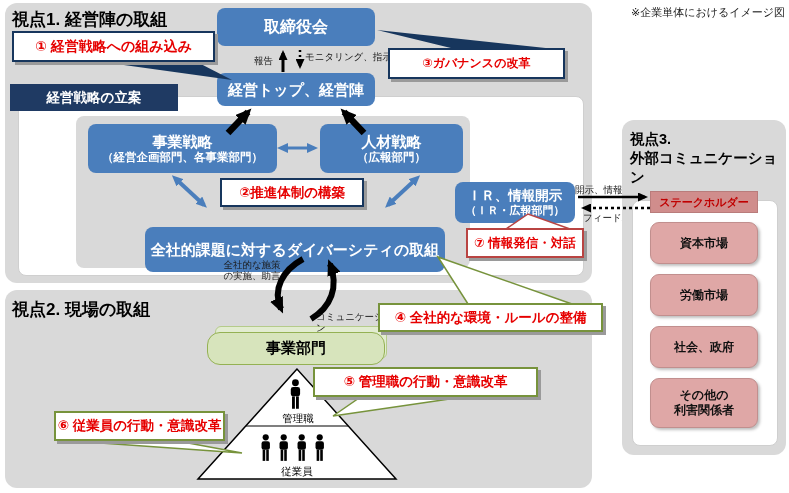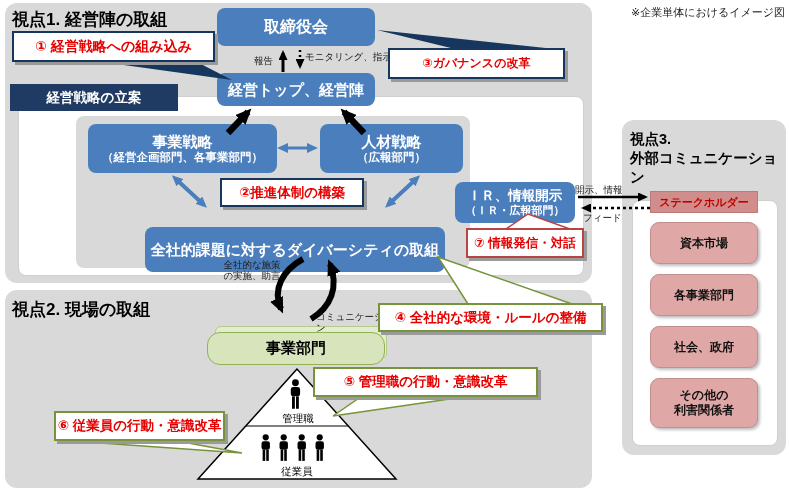--- a/index.html
+++ b/index.html
@@ -84,21 +84,21 @@
   <div class="abs z6" style="left:276px;top:465px;width:42px;text-align:center;font-size:10.5px;color:#000;">従業員</div>
 
   <div class="abs graybox" style="left:622px;top:120px;width:164px;height:335px;"></div>
   <div class="abs title" style="left:630px;top:130px;width:154px;font-size:14.5px;line-height:1.3;">
     <span>視点3.</span><br>
     <span>外部コミュニケーション</span>
   </div>
   <div class="abs whitebox" style="left:632px;top:200px;width:146px;height:246px;"></div>
   <div class="abs rosebox" style="left:650px;top:191px;width:108px;height:22px;">ステークホルダー</div>
   <div class="abs pinkbox" style="left:650px;top:222px;width:108px;height:42px;">資本市場</div>
-  <div class="abs pinkbox" style="left:650px;top:274px;width:108px;height:42px;">各事業部門</div>
+  <div class="abs pinkbox" style="left:650px;top:274px;width:108px;height:42px;">労働市場</div>
   <div class="abs pinkbox" style="left:650px;top:326px;width:108px;height:42px;">社会、政府</div>
   <div class="abs pinkbox" style="left:650px;top:378px;width:108px;height:50px;">
     <span>その他の</span>
     <span>利害関係者</span>
   </div>
 
   <svg class="overlay" width="789" height="493" viewBox="0 0 789 493">
     <defs>
       <marker id="mBig" markerUnits="userSpaceOnUse" markerWidth="16" markerHeight="14" refX="11" refY="7" orient="auto">
           <path d="M0,0 L16,7 L0,14 z" fill="#000"></path>

